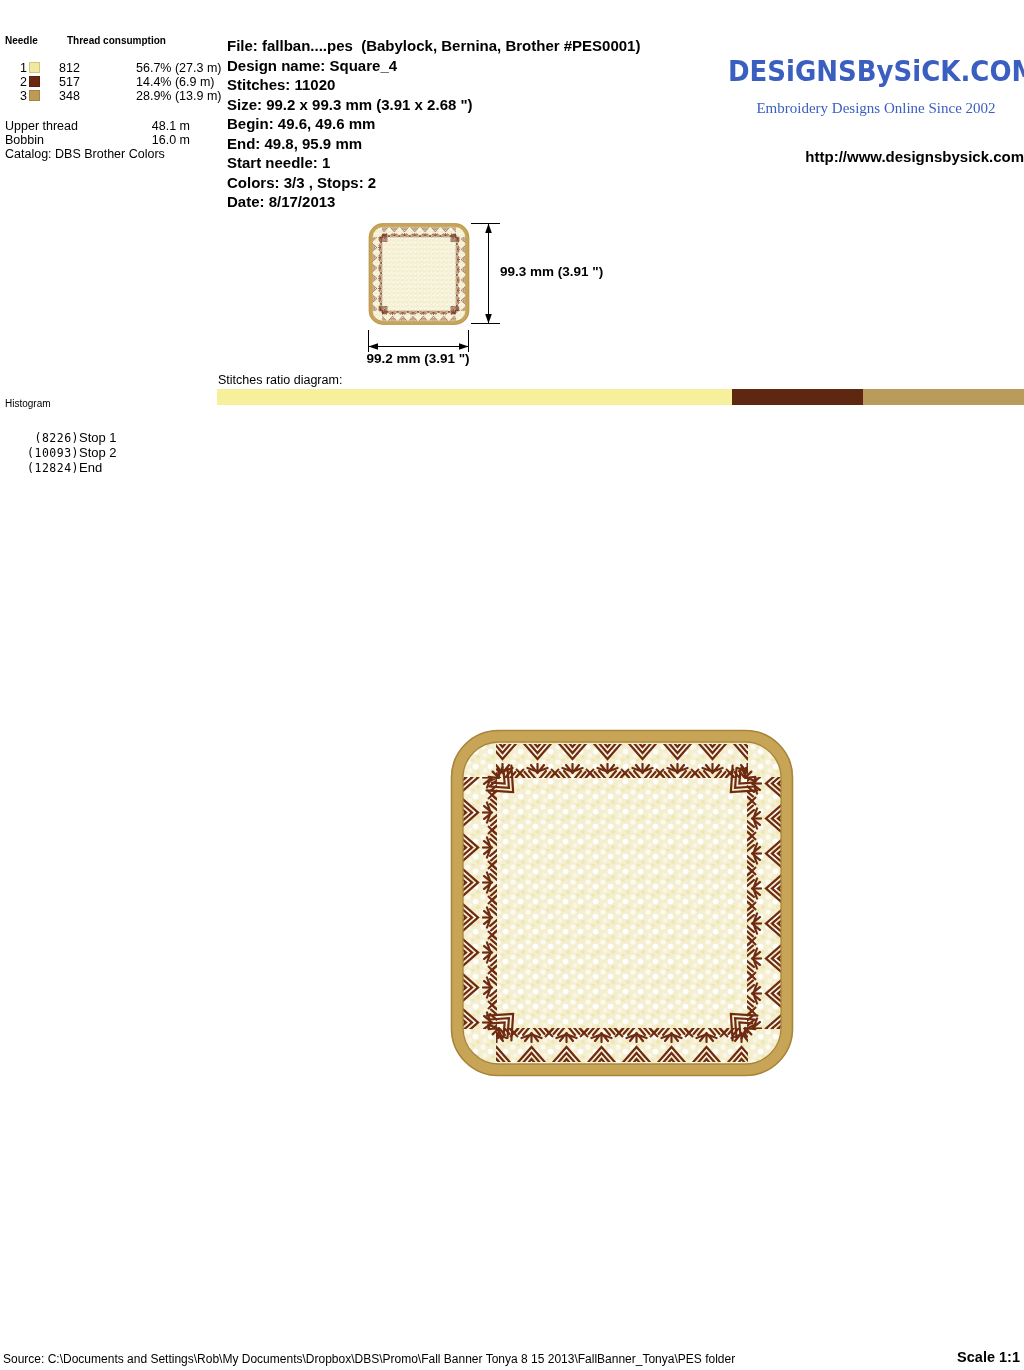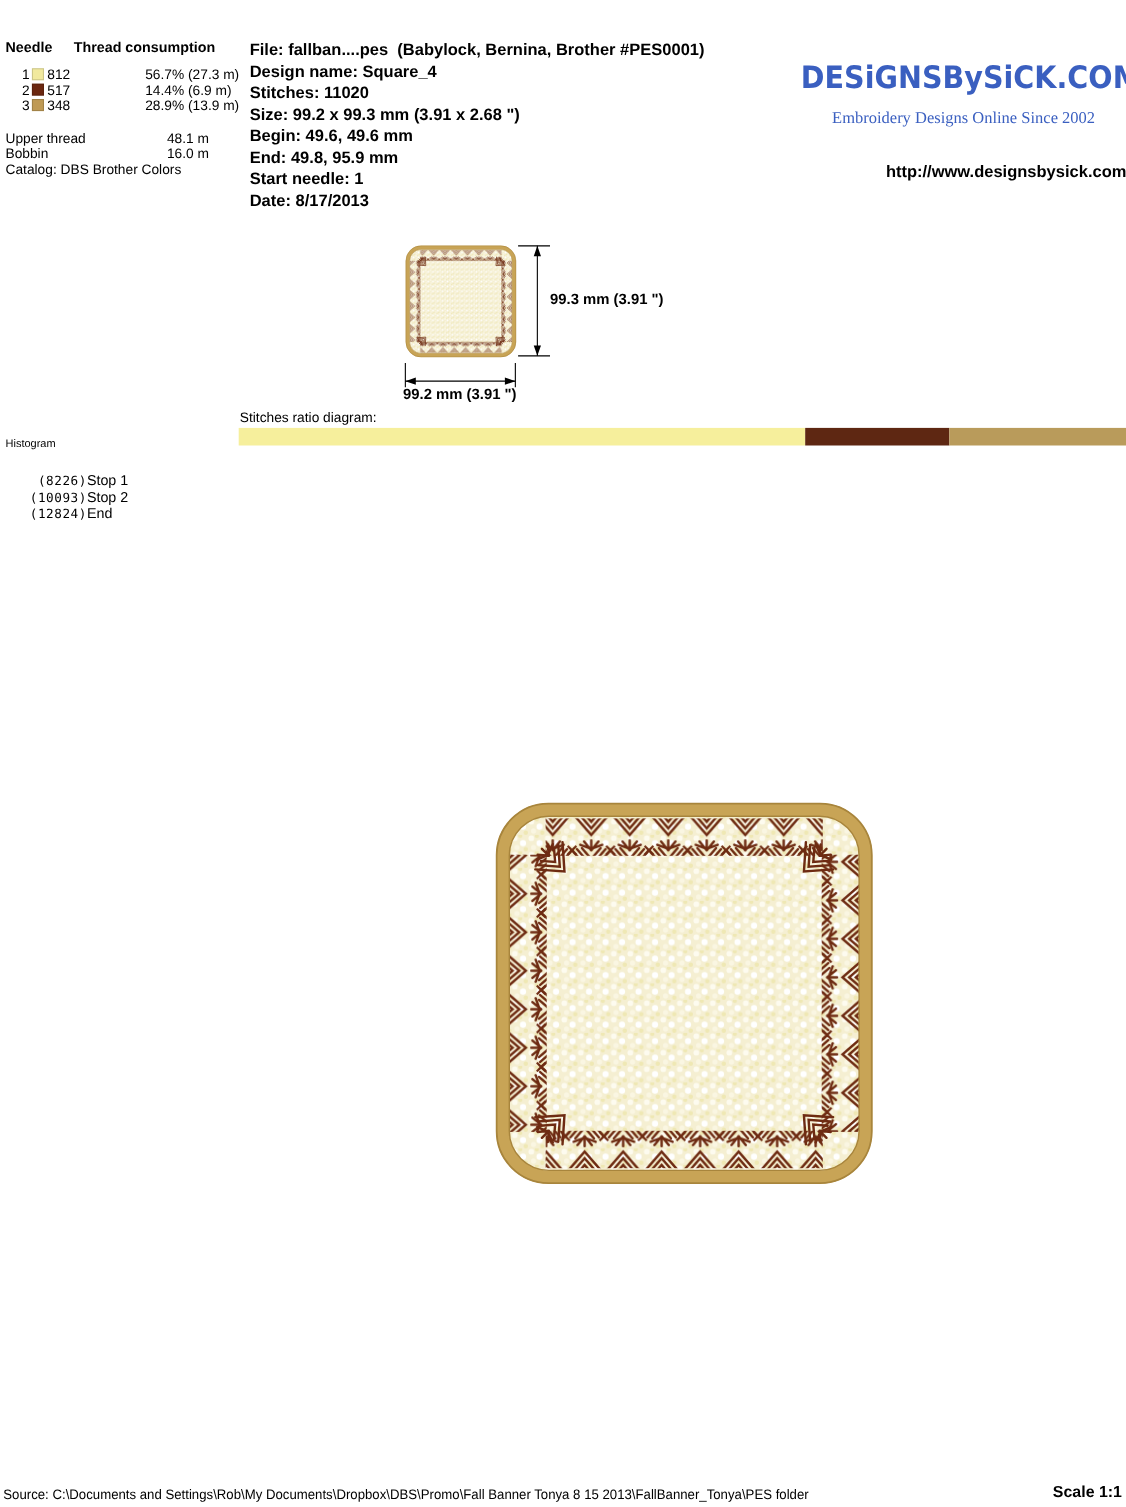--- a/index.html
+++ b/index.html
@@ -7,27 +7,27 @@
   body {
     position: relative;
     background: #FFFFFF;
     overflow: hidden;
     font-family: "Liberation Sans", sans-serif;
     color: #000000;
   }
   .abs { position: absolute; }
 
   
-  .needle-header { left: 5px; top: 35px; font-size: 13px; font-weight: bold; white-space: nowrap; }
+  .needle-header { left: 5px; top: 35px; font-size: 10px; font-weight: bold; white-space: nowrap; }
   .needle-header .col1 { display: inline-block; width: 62px; }
   .needle-rows { left: 5px; top: 61px; font-size: 12.5px; }
   .nrow { height: 14px; line-height: 14px; white-space: nowrap; }
   .nnum { display: inline-block; width: 24px; text-align: right; padding-right: 2px; }
   .swatch { display: inline-block; width: 11px; height: 11px; vertical-align: -1px; border: 1px solid rgba(0,0,0,0.15); }
-  .nthread { display: inline-block; width: 92px; padding-left: 3px; }
+  .nthread { display: inline-block; width: 80px; padding-left: 3px; margin-left: 16px; }
   .upper-block { left: 5px; top: 119px; width: 185px; font-size: 12.5px; }
   .upper-block .pair { display: flex; justify-content: space-between; height: 14px; line-height: 14px; }
   .upper-block .cat { height: 14px; line-height: 14px; white-space: nowrap; }
 
   
   .file-info { left: 227px; top: 36px; font-size: 15px; font-weight: bold; }
   .info-line { line-height: 19.5px; white-space: pre; }
 
   
   .brand { right: 0px; top: 55px; width: 296px; text-align: center; }
@@ -135,20 +135,21 @@
 </div>
 
 <div class="abs file-info">
     <div class="info-line">File: fallban....pes  (Babylock, Bernina, Brother #PES0001)</div>
     <div class="info-line">Design name: Square_4</div>
     <div class="info-line">Stitches: 11020</div>
     <div class="info-line">Size: 99.2 x 99.3 mm (3.91 x 2.68 ")</div>
     <div class="info-line">Begin: 49.6, 49.6 mm</div>
     <div class="info-line">End: 49.8, 95.9 mm</div>
     <div class="info-line">Start needle: 1</div>
+    <div class="info-line">Colors: 3/3 , Stops: 2</div>
     <div class="info-line">Date: 8/17/2013</div>
   </div>
 
 <div class="abs brand">
   <div class="logo-text" style="color: rgb(58, 95, 192);">DESiGNSBySiCK.COM</div>
   <div class="tagline" style="color: rgb(58, 95, 192);">Embroidery Designs Online Since 2002</div>
 </div>
 <div class="abs site-url">http://www.designsbysick.com</div>
 
 <svg class="abs design-thumb" viewBox="0 0 344 348">

